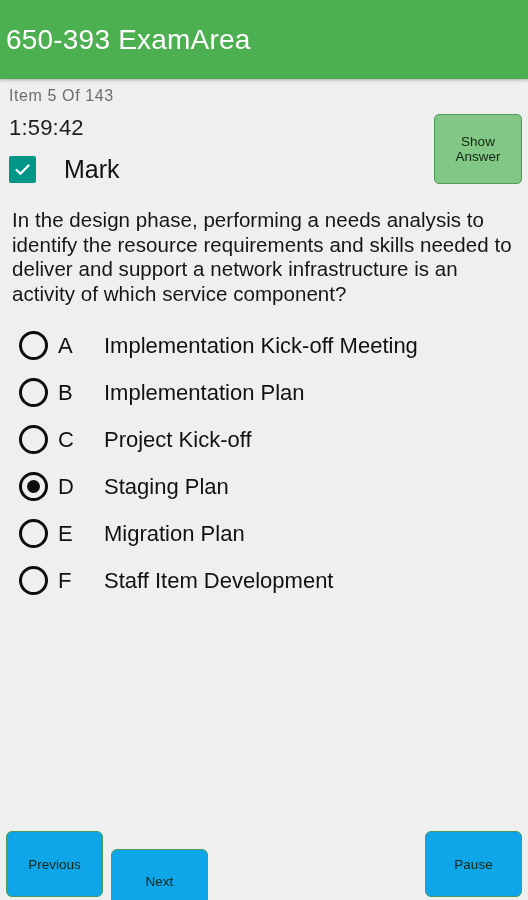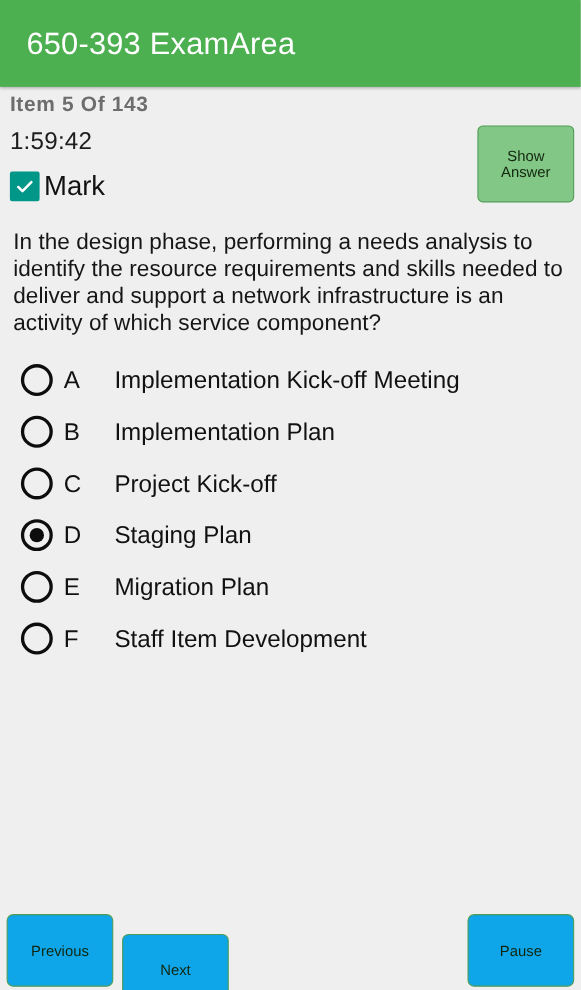--- a/index.html
+++ b/index.html
@@ -15,21 +15,21 @@
     background: #efefef;
     position: relative;
   }
 
   
   .appbar {
     height: 79px;
     background: #4caf50;
     display: flex;
     align-items: center;
-    padding: 0 0 0 24px;
+    padding: 0 0 0 6px;
     box-shadow: 0 1px 3px rgba(0,0,0,0.30);
     position: relative;
     z-index: 5;
   }
   .appbar-title {
     color: #ffffff;
     font-size: 28px;
     font-weight: 400;
     letter-spacing: 0.2px;
     white-space: nowrap;
@@ -42,23 +42,23 @@
     align-items: center;
     justify-content: space-between;
     padding: 0 6px 0 9px;
   }
   .status-label {
     font-size: 19px;
     color: #6d6d6d;
     font-weight: 400;
   }
   .status-item {
-    font-size: 19px;
+    font-size: 16px;
     color: #6d6d6d;
-    font-weight: 700;
+    font-weight: 400;
     letter-spacing: 0.6px;
   }
 
   
   .meta-zone {
     position: relative;
     padding: 0 9px;
     height: 90px;
   }
   .timer {
@@ -82,21 +82,21 @@
     border-radius: 2px;
     display: flex;
     align-items: center;
     justify-content: center;
     flex: 0 0 auto;
   }
   .checkbox svg { display: block; }
   .mark-label {
     font-size: 25px;
     color: #111111;
-    margin-left: 4px;
+    margin-left: 28px;
     line-height: 1;
   }
 
   .show-answer {
     position: absolute;
     right: 6px;
     top: 2px;
     width: 88px;
     height: 70px;
     background: #82c786;

